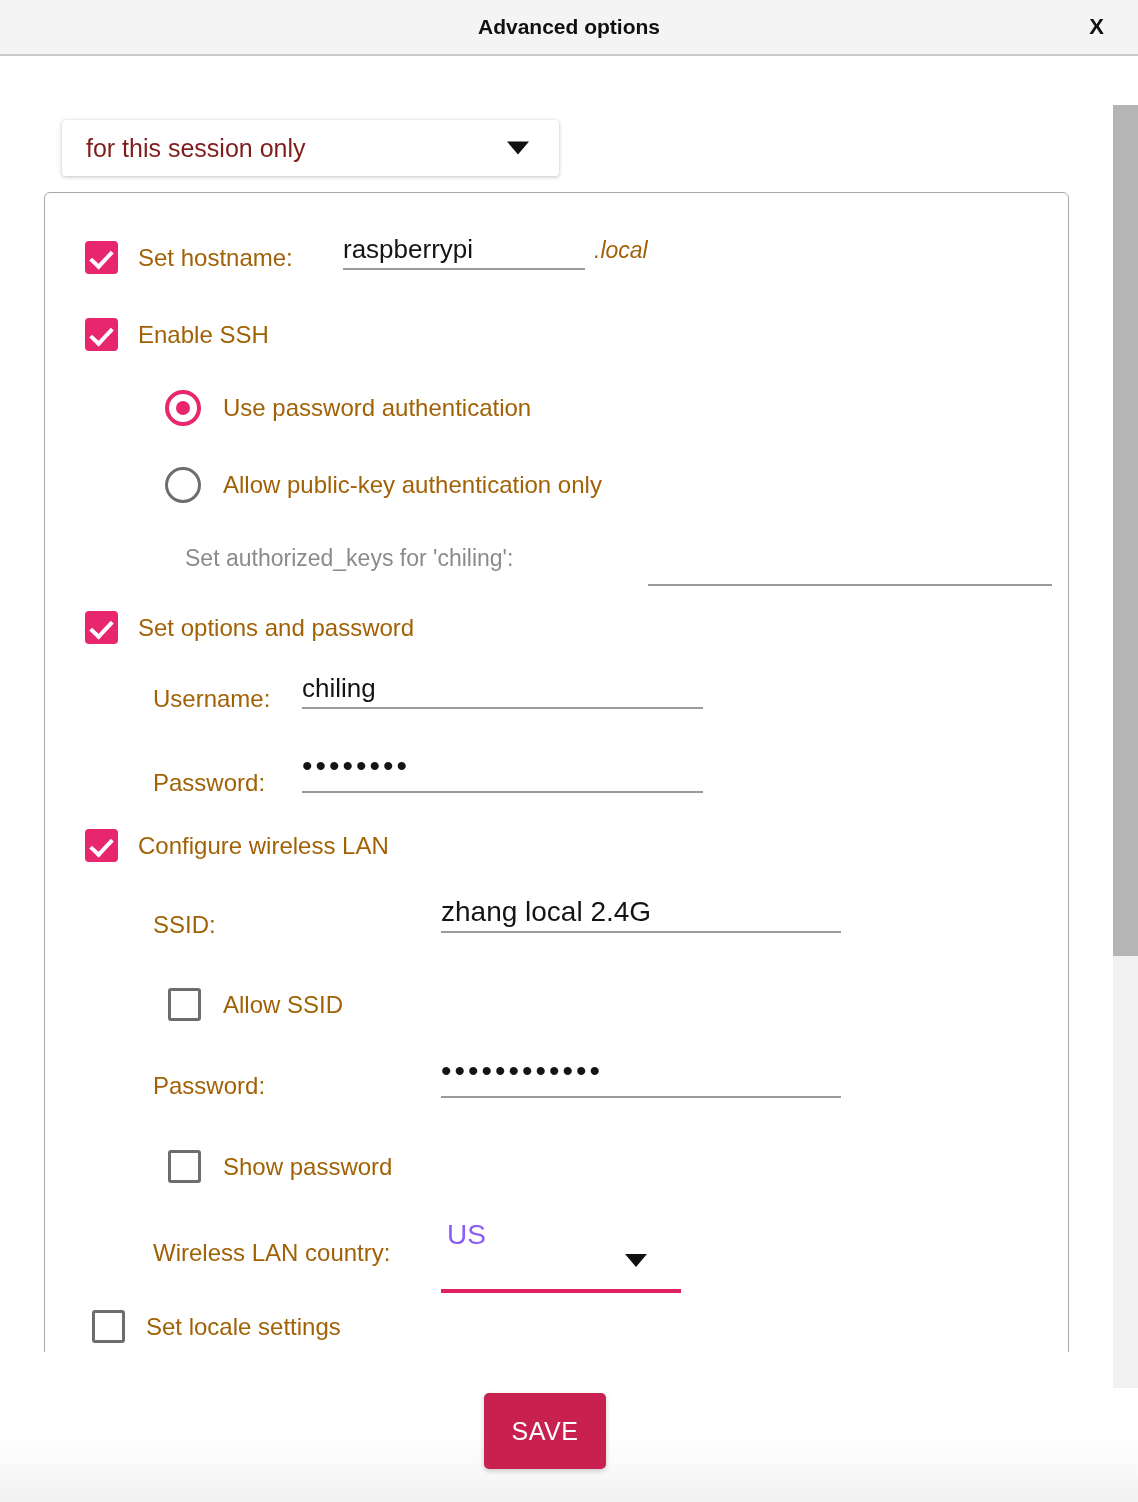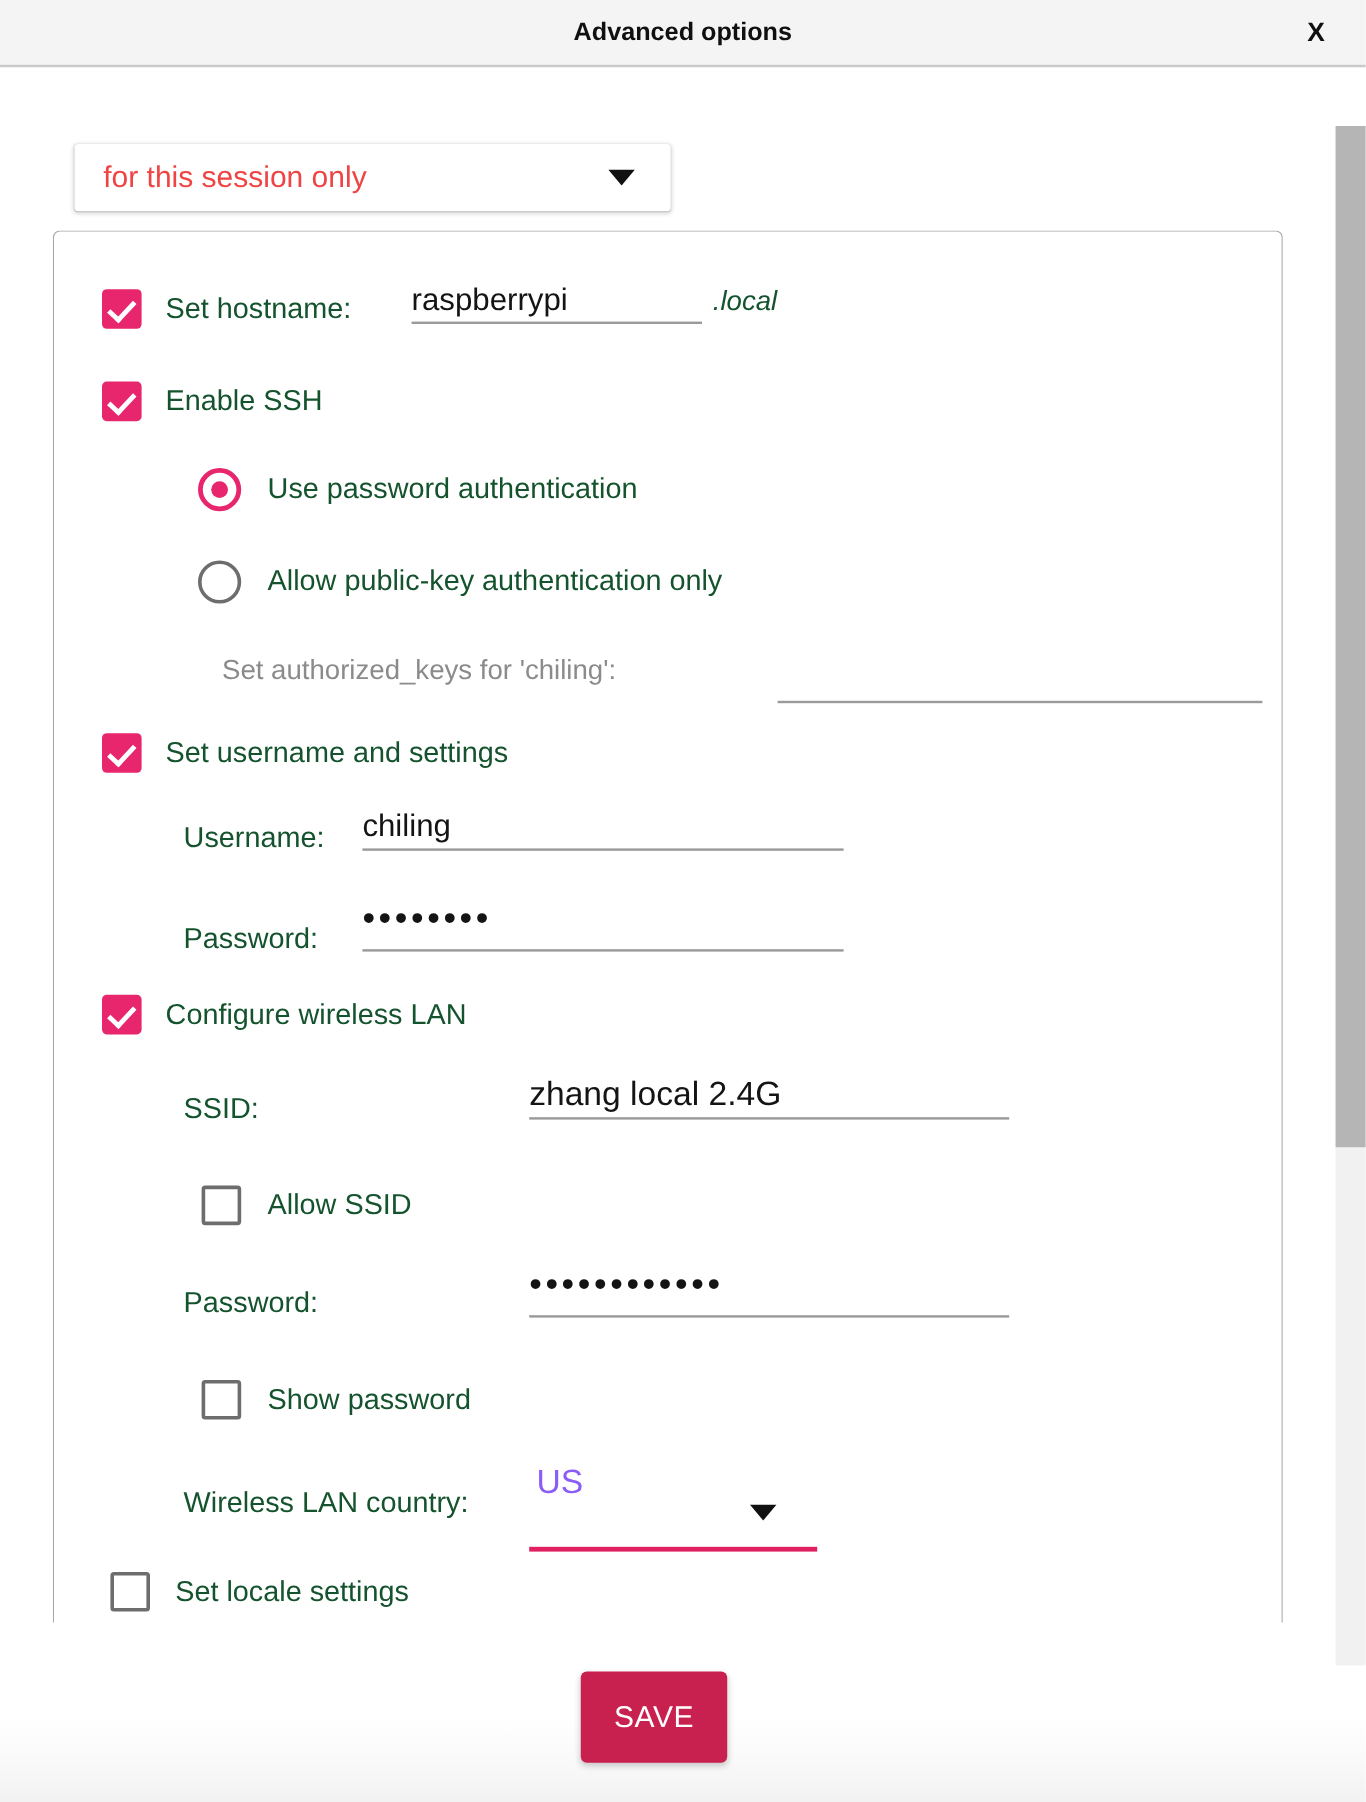--- a/index.html
+++ b/index.html
@@ -56,21 +56,21 @@
     margin-left: 18px;
     width: 497px; height: 56px;
     background: #ffffff;
     border-radius: 3px;
     box-shadow: 0 1px 4px rgba(0,0,0,0.22), 0 0 1px rgba(0,0,0,0.16);
     display: flex; align-items: center;
     cursor: pointer;
   }
   .combo-text {
     margin-left: 24px;
-    font-size: 25px; color: #ef4444;
+    font-size: 25px; color: #7f1d1d;
   }
   .combo-arrow {
     position: absolute; right: 30px; top: 50%;
     transform: translateY(-50%);
     width: 0; height: 0;
     border-left: 11px solid transparent;
     border-right: 11px solid transparent;
     border-top: 13px solid #111111;
   }
 
@@ -150,21 +150,21 @@
     content: "";
     position: absolute;
     left: 7px; top: 7px;
     width: 14px; height: 14px;
     border-radius: 50%;
     background: #e7266e;
   }
   .radio.off { border: 3px solid #6d6d6d; }
 
   .lbl {
-    font-size: 24px; color: #14532d;
+    font-size: 24px; color: #a16207;
     white-space: nowrap;
   }
   .lbl.sm { font-size: 23px; }
   .lbl.muted { color: #8b8b8b; }
 
   
   .uline {
     position: absolute;
     border-bottom: 2px solid #9a9a9a;
     background: transparent;
@@ -267,21 +267,21 @@
         <span class="lbl" style="margin-left:22px;">Allow public-key authentication only</span>
       </div>
 
       <span class="lbl sm muted" style="position:absolute; left:140px; top:352px;">Set authorized_keys for 'chiling':</span>
       <div class="uline" style="left:603px; top:345px; width:404px; height:48px;">
         <span class="val"></span>
       </div>
 
       <div class="row" style="left:40px; top:418px;">
         <span class="cb checked"></span>
-        <span class="lbl" style="margin-left:20px;">Set username and settings</span>
+        <span class="lbl" style="margin-left:20px;">Set options and password</span>
       </div>
 
       <span class="lbl" style="position:absolute; left:108px; top:492px;">Username:</span>
       <div class="uline" style="left:257px; top:455px; width:401px; height:61px;">
         <span class="val">chiling</span>
       </div>
 
       <span class="lbl" style="position:absolute; left:108px; top:576px;">Password:</span>
       <div class="uline" style="left:257px; top:538px; width:401px; height:62px;">
         <span class="dots">••••••••</span>

